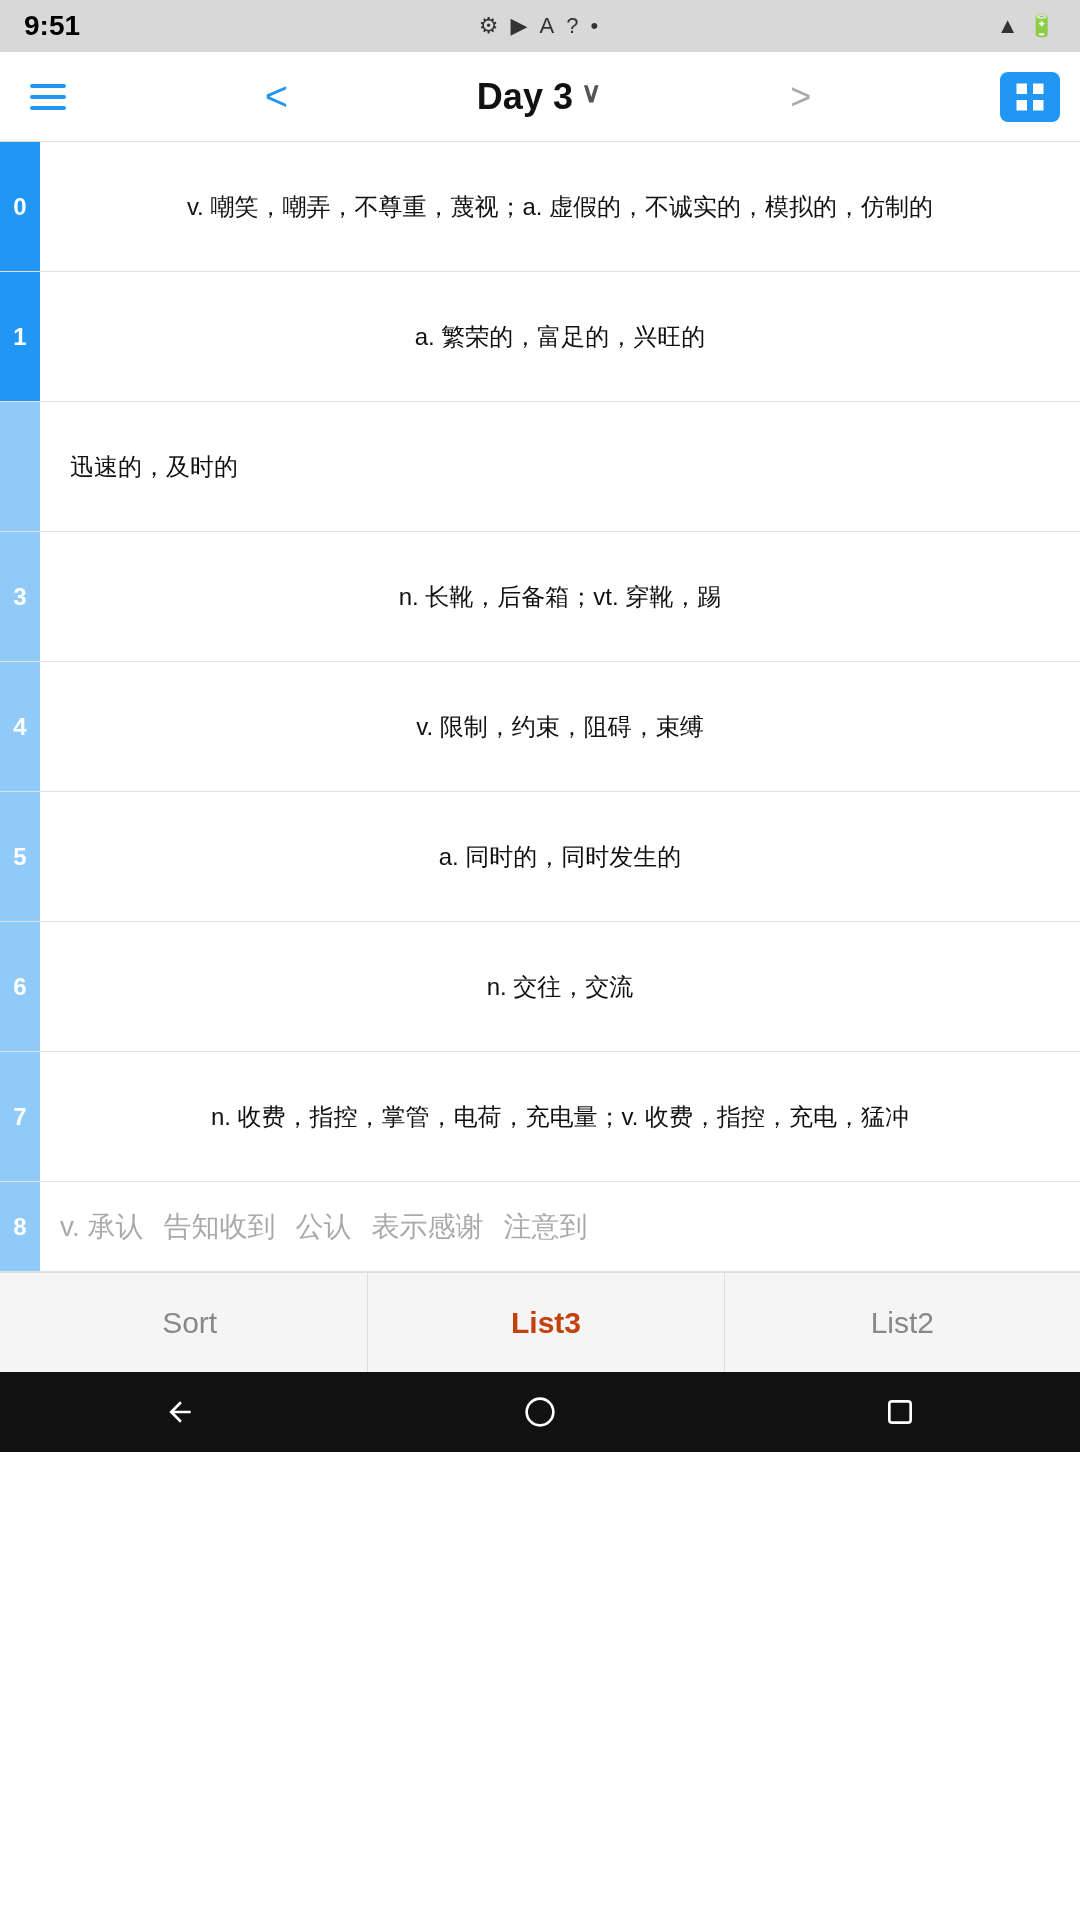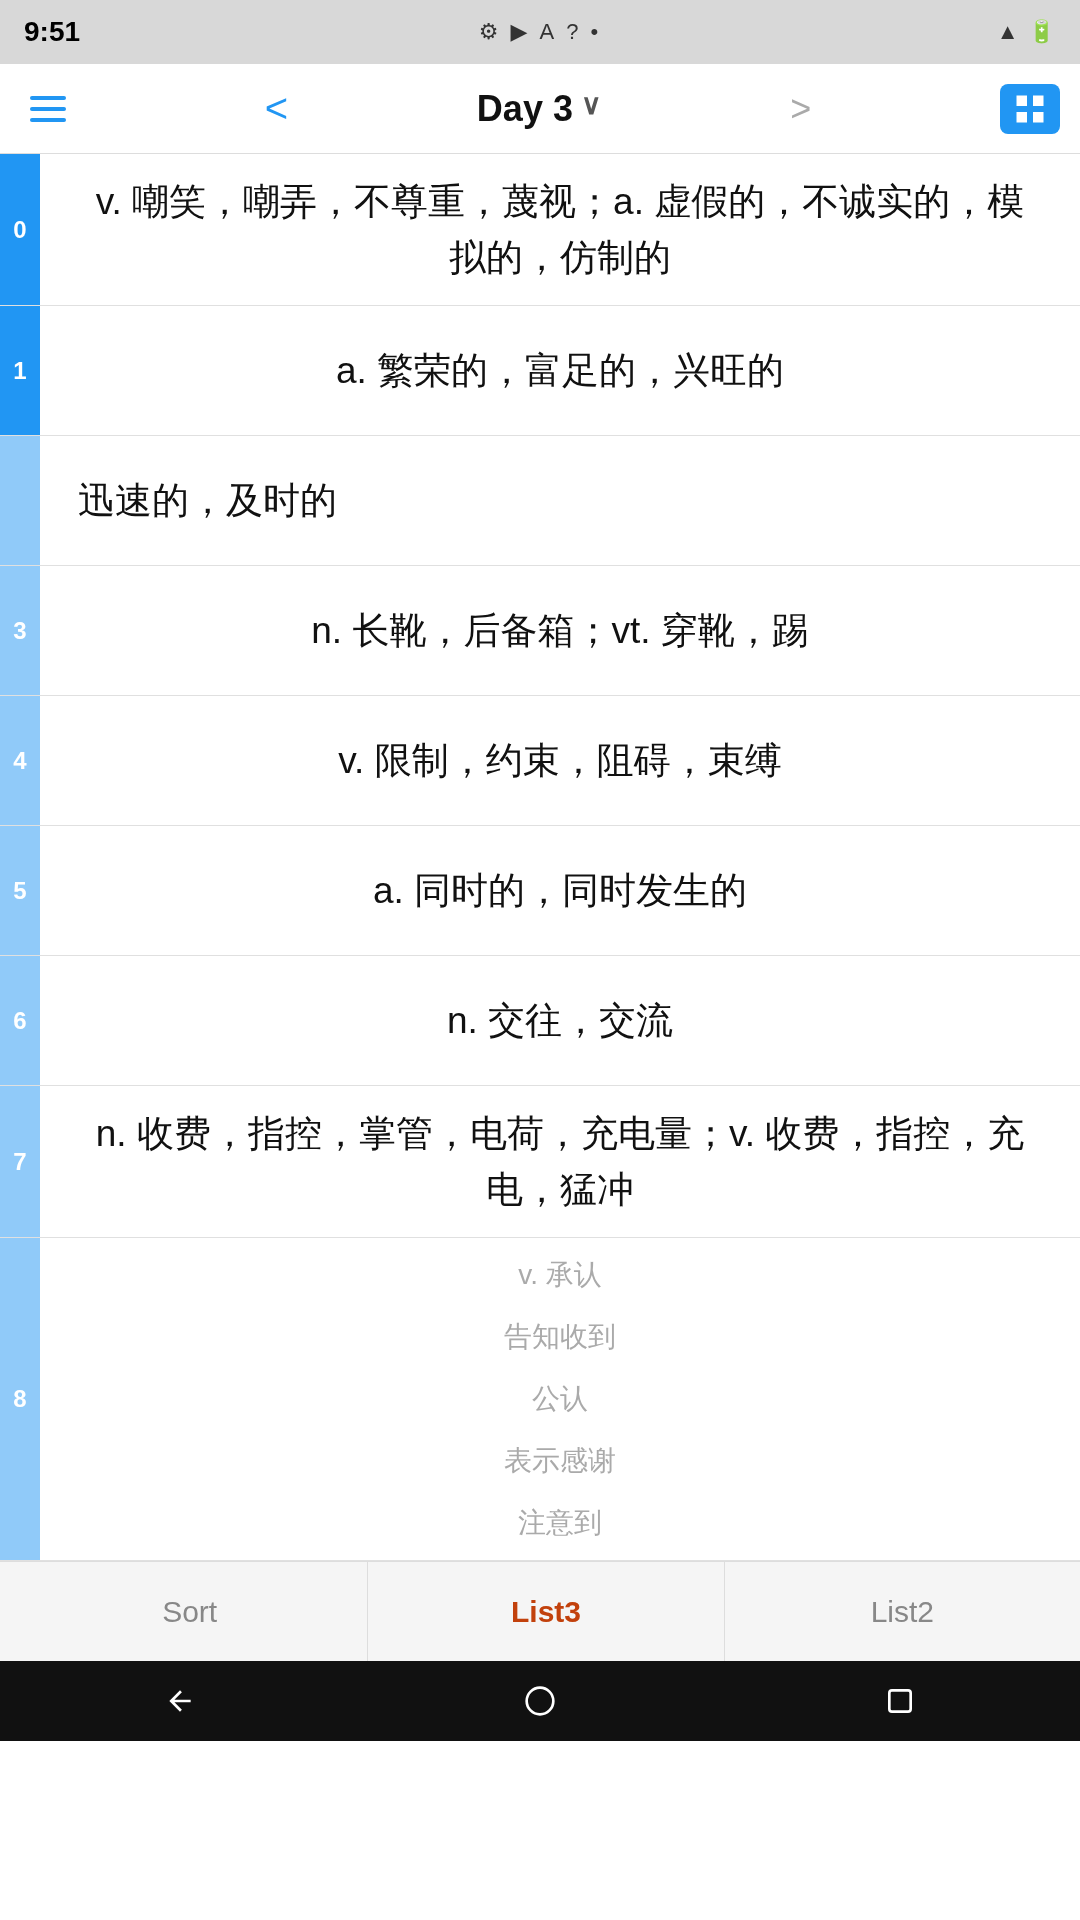--- a/index.html
+++ b/index.html
@@ -8,21 +8,21 @@
     body {
       width: 1080px;
       min-height: 1920px;
       background: #fff;
       font-family: sans-serif;
       overflow-x: hidden;
     }
 
     
     .status-bar {
-      height: 64px;
+      height: 52px;
       background: #d8d8d8;
       display: flex;
       align-items: center;
       justify-content: space-between;
       padding: 16px 24px;
     }
     .status-time {
       font-size: 28px;
       font-weight: bold;
       color: #000;
@@ -138,22 +138,22 @@
 
     .word-index.light {
       background: #90CAF9;
     }
 
     .word-content {
       flex: 1;
       display: flex;
       align-items: center;
       justify-content: center;
-      padding: 20px 38px;
-      font-size: 37px;
+      padding: 20px 30px;
+      font-size: 24px;
       color: #111;
       text-align: center;
       line-height: 1.5;
     }
 
     
     .word-row-with-popup {
       position: relative;
     }
 
@@ -239,21 +239,20 @@
     
     .word-row-partial {
       min-height: 90px;
     }
     .word-content-partial {
       font-size: 28px;
       justify-content: flex-start;
       padding: 16px 20px;
       gap: 20px;
       flex-wrap: wrap;
-      flex-direction: column;
     }
     .partial-text {
       color: #aaa;
     }
   </style>
 </head>
 <body>
 
 <div class="status-bar">
   <div class="status-time">9:51</div>

